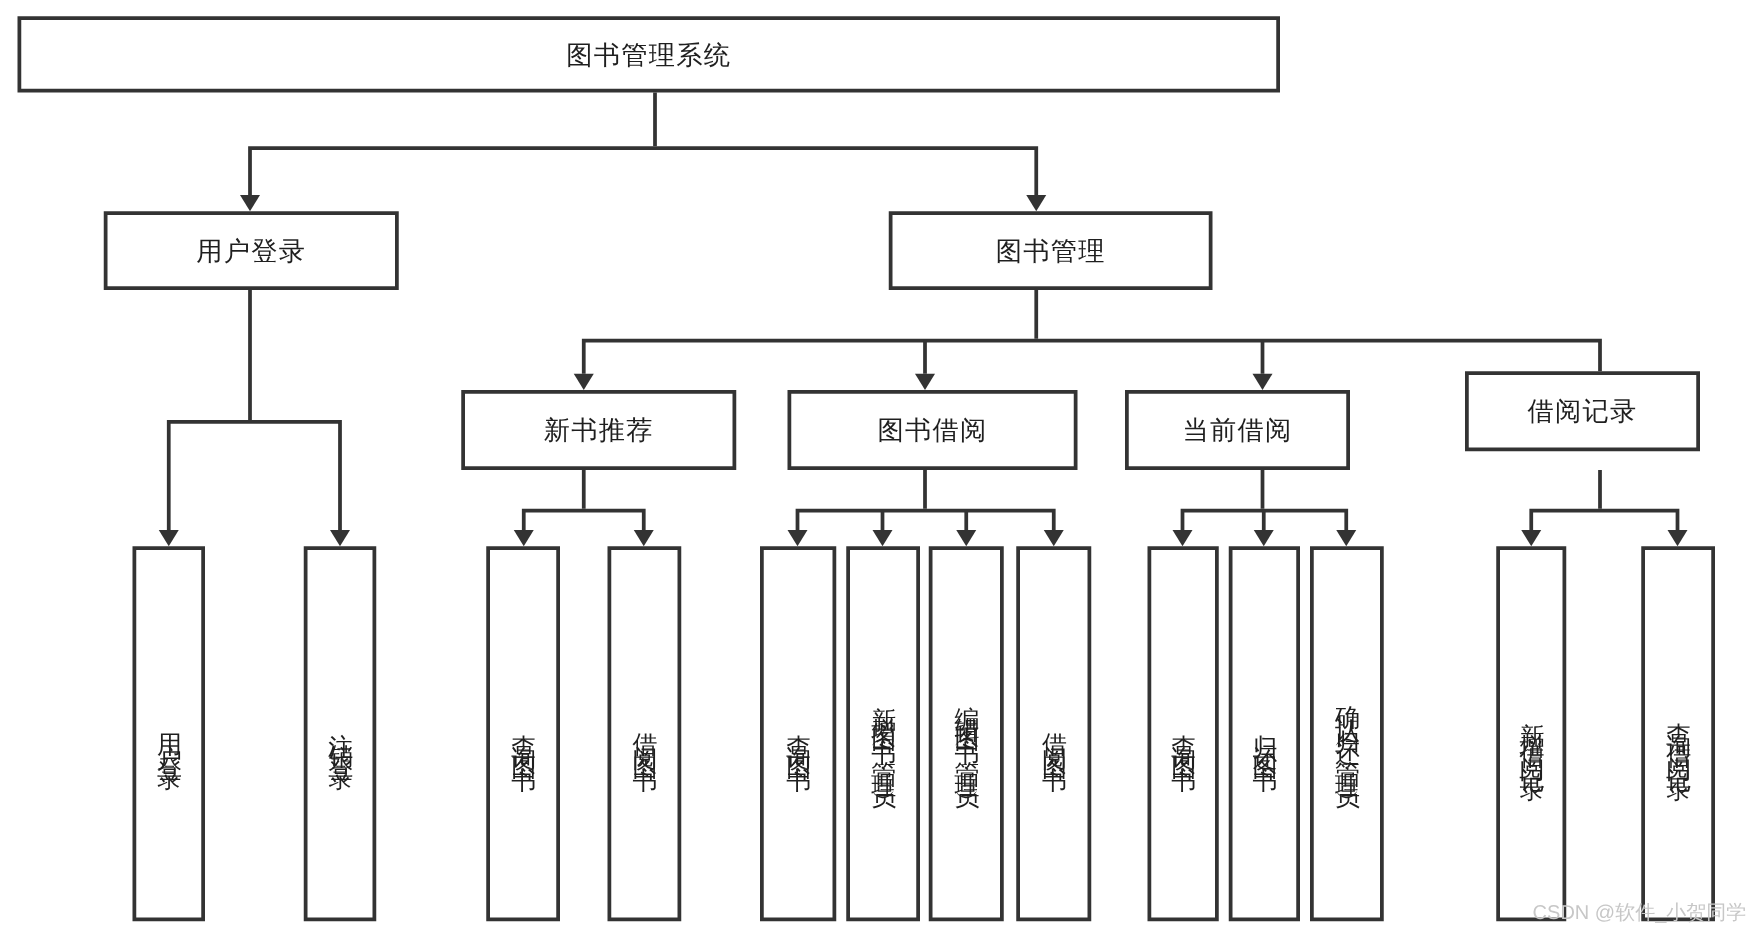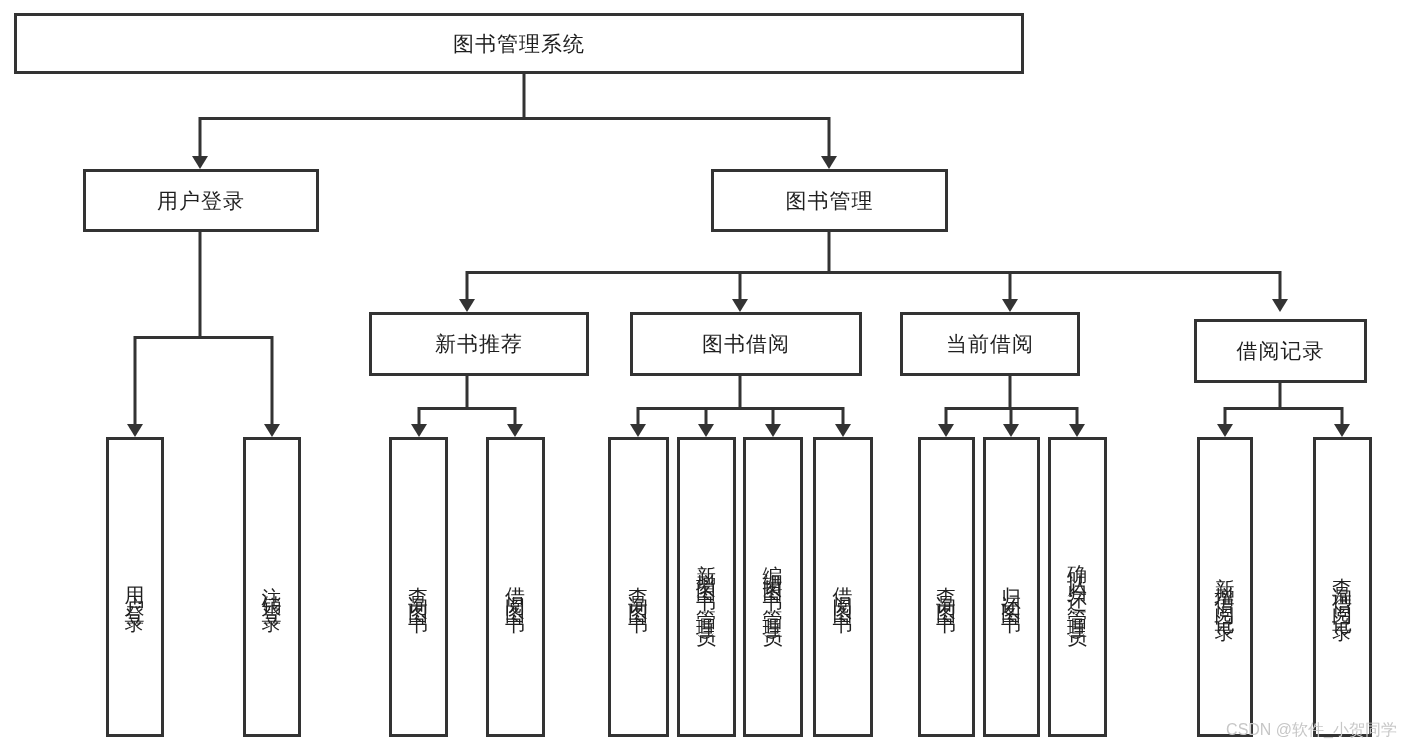--- a/index.html
+++ b/index.html
@@ -118,26 +118,26 @@
 
     <path d="M1280 376 V407"></path>
     <path d="M1225 424 V408.5 H1342 V424"></path>
     <polygon points="1217,424 1233,424 1225,437"></polygon>
     <polygon points="1334,424 1350,424 1342,437"></polygon>
   </svg>
 
   <div class="node hbox" style="left:14px; top:13px; width:1010px; height:61px;text-align:center;">图书管理系统</div>
 
   <div class="node hbox" style="left:83px; top:169px; width:236px; height:63px;">用户登录</div>
-  <div class="node hbox" style="left:711px; top:169px; width:237px; height:63px;">图书管理</div>
+  <div class="node hbox" style="left:711px; top:169px; width:259px; height:63px;">图书管理</div>
 
   <div class="node hbox" style="left:357px; top:312px; width:220px; height:64px;margin-left:12px;">新书推荐</div>
   <div class="node hbox" style="left:630px; top:312px; width:232px; height:64px;">图书借阅</div>
   <div class="node hbox" style="left:900px; top:312px; width:180px; height:64px;">当前借阅</div>
-  <div class="node hbox" style="left:1172px; top:319px; width:173px; height:64px;margin-left:22px;">借阅记录</div>
+  <div class="node hbox" style="left:1172px; top:297px; width:188px; height:64px;">借阅记录</div>
 
   <div class="node vbox" style="left:106px; top:437px; width:58px; height:300px;">用户登录</div>
   <div class="node vbox" style="left:243px; top:437px; width:58px; height:300px;">注销登录</div>
 
   <div class="node vbox" style="left:389px; top:437px; width:59px; height:300px;">查询图书</div>
   <div class="node vbox" style="left:486px; top:437px; width:59px; height:300px;">借阅图书</div>
 
   <div class="node vbox" style="left:608px; top:437px; width:61px; height:300px;">查询图书</div>
   <div class="node vbox" style="left:677px; top:437px; width:59px; height:300px;">新增图书（管理员）</div>
   <div class="node vbox" style="left:743px; top:437px; width:60px; height:300px;">编辑图书（管理员）</div>

